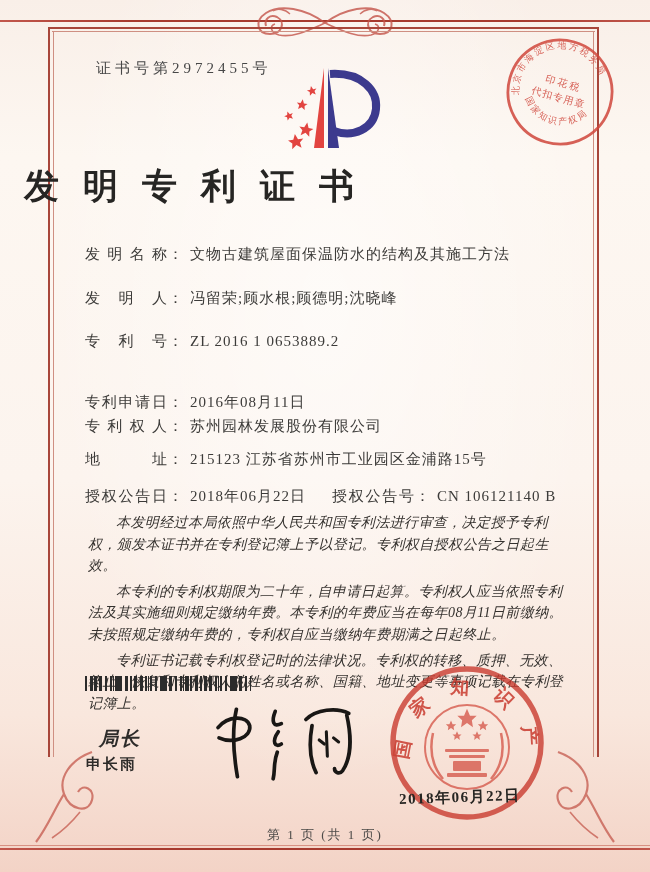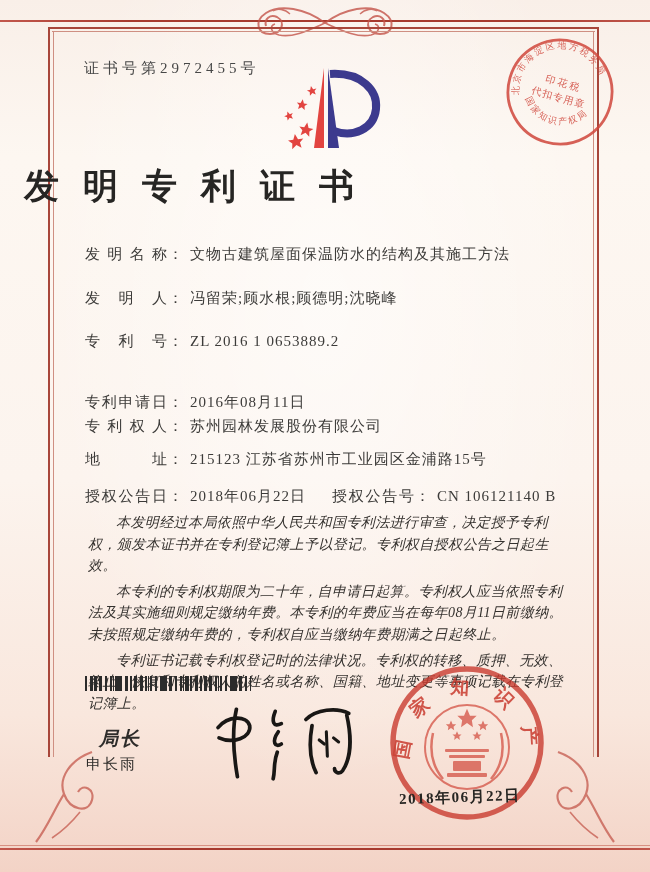--- a/index.html
+++ b/index.html
@@ -10,39 +10,39 @@
       linear-gradient(180deg,#f9efe8 0%,#fdf7f1 18%,#fcf4ee 55%,#f9e7dd 82%,#f3d3c6 100%);
     font-family:"Liberation Serif","DejaVu Serif",serif;color:#3a3a3a;
   }
   
   .line-h{position:absolute;left:0;right:0;height:2px;background:linear-gradient(90deg,#c2574c,#a73a2e 20%,#a73a2e 80%,#c2574c);}
   .line-h.thin{height:1px;background:#d89183;}
   .frame-line{position:absolute;background:#a8463a;}
   .frame-line.inner{background:#cf8f82;}
   .flourish{position:absolute;pointer-events:none;}
   
-  .cert-no{position:absolute;left:84px;top:59px;font-size:15px;letter-spacing:4px;color:#474747;}
+  .cert-no{position:absolute;left:96px;top:59px;font-size:15px;letter-spacing:4px;color:#474747;}
   .logo{position:absolute;left:240px;top:58px;width:170px;height:102px;}
   .title{position:absolute;left:0;right:0;top:163px;font-size:35px;font-weight:600;
          letter-spacing:24px;padding-left:24px;color:#262523;}
   .field-row{position:absolute;left:85px;right:55px;font-size:15px;color:#3c3b39;white-space:nowrap;}
   .field-label{display:inline-block;width:82px;text-align:justify;text-align-last:justify;color:#3c3b39;}
   .colon{margin:0 7px 0 1px;}
   .field-value{letter-spacing:1px;}
   .pair2{position:absolute;left:247px;top:0;}
   .body-text{position:absolute;left:84px;top:508px;width:494px;}
   .body-text p{margin:4px;text-indent:2em;font-size:14px;line-height:21.6px;font-style:italic;
                color:#34312e;letter-spacing:.4px;font-family:"Liberation Serif","DejaVu Serif",serif;}
   .barcode{position:absolute;left:85px;top:676px;width:166px;height:15px;
     background:
       repeating-linear-gradient(90deg,#2b2b2b 0 2px,transparent 2px 5px),
       repeating-linear-gradient(90deg,#2b2b2b 0 1px,transparent 1px 7px),
       repeating-linear-gradient(90deg,transparent 0 9px,#2b2b2b 9px 12px,transparent 12px 23px);}
   .sign-title{position:absolute;left:99px;top:726px;font-size:19px;font-weight:700;color:#2e2c2a;letter-spacing:2px;font-style:italic;}
-  .sign-name{position:absolute;left:86px;top:755px;font-size:15px;font-weight:400;color:#2e2c2a;letter-spacing:2px;}
+  .sign-name{position:absolute;left:86px;top:755px;font-size:15px;font-weight:700;color:#2e2c2a;letter-spacing:2px;}
   .signature{position:absolute;left:205px;top:697px;width:165px;height:92px;}
   .seal{position:absolute;left:387px;top:663px;width:160px;height:160px;opacity:.92;}
   .seal-date{position:absolute;left:399px;top:788px;font-size:15px;font-weight:600;color:#262522;
              letter-spacing:1.5px;transform:rotate(-2deg);}
   .stamp{position:absolute;left:503px;top:35px;width:114px;height:114px;transform:rotate(16deg);opacity:.85;}
   .footer{position:absolute;left:0;right:0;top:826px;text-align:center;font-size:13px;color:#4c4a48;letter-spacing:2px;}
 </style>
 </head>
 <body>
 
@@ -187,14 +187,15 @@
     <text font-size="9" fill="#d0473c" font-family="Liberation Serif, DejaVu Serif, serif" letter-spacing="2.2">
       <textPath href="#stampTop" startOffset="2">北京市海淀区地方税务局</textPath>
     </text>
     <text font-size="9" fill="#d0473c" font-family="Liberation Serif, DejaVu Serif, serif" letter-spacing="2">
       <textPath href="#stampBottom" startOffset="3">国家知识产权局</textPath>
     </text>
     <text x="57" y="51" text-anchor="middle" font-size="10" fill="#d0473c" font-family="Liberation Serif, DejaVu Serif, serif">印 花 税</text>
     <text x="57" y="66" text-anchor="middle" font-size="10" fill="#d0473c" letter-spacing="1" font-family="Liberation Serif, DejaVu Serif, serif">代扣专用章</text>
   </svg>
 
+  <div class="footer">第 1 页 (共 1 页)</div>
 
 </div>
 
 </body></html>

